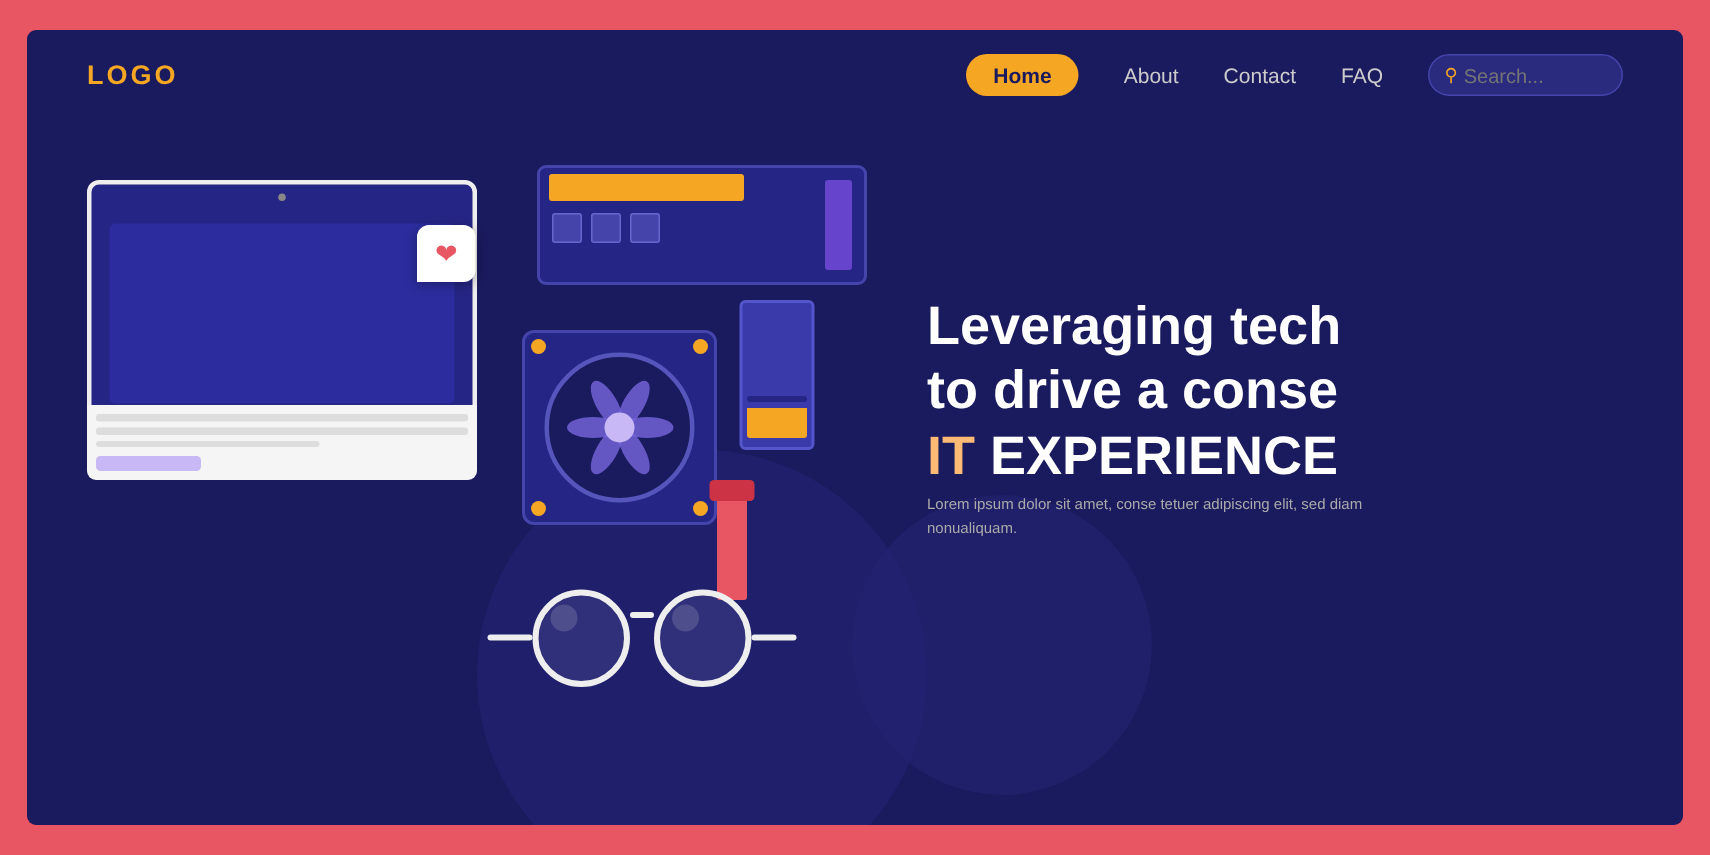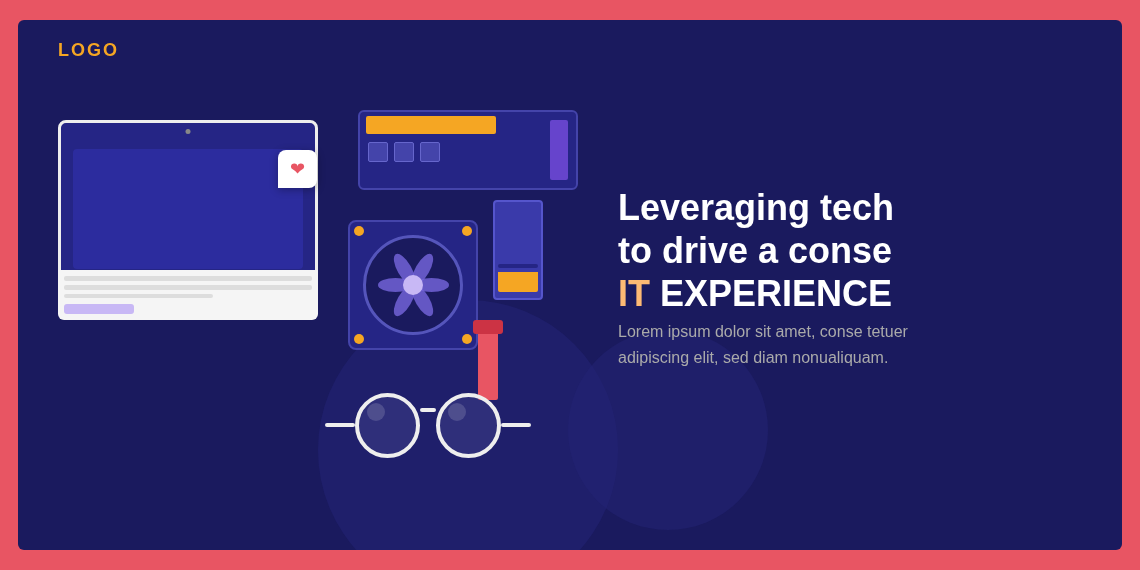--- a/index.html
+++ b/index.html
@@ -410,21 +410,21 @@
     .headline {
       font-size: 36px;
       font-weight: 900;
       line-height: 1.2;
       margin-bottom: 4px;
     }
     .headline .highlight {
       color: #fdba74;
     }
     .subtext {
-      font-size: 16px;
+      font-size: 10px;
       color: #aaa;
       line-height: 1.6;
       margin-bottom: 24px;
       max-width: 340px;
     }
     .shop-btn {
       background: #f5a623;
       color: #1a1a5e;
       border: none;
       padding: 14px 36px;
@@ -472,20 +472,30 @@
 </head>
 <body>
 
 <div class="outer-border">
 
   <div class="bg-circle-1"></div>
   <div class="bg-circle-2"></div>
 
   <nav class="navbar">
     <div class="logo">LOGO</div>
+    <div class="nav-links">
+      <a class="nav-link active">Home</a>
+      <a class="nav-link">About</a>
+      <a class="nav-link">Contact</a>
+      <a class="nav-link">FAQ</a>
+      <div class="nav-search">
+        <span class="nav-search-icon">⚲</span>
+        <input class="nav-search-bar" type="text" placeholder="Search..." style="">
+      </div>
+    </div>
   </nav>
 
   <div class="hero">
 
     <div class="illustration">
 
       <div class="laptop">
         <div class="laptop-screen">
           <div class="laptop-dot"></div>
           <div class="laptop-screen-inner"></div>

